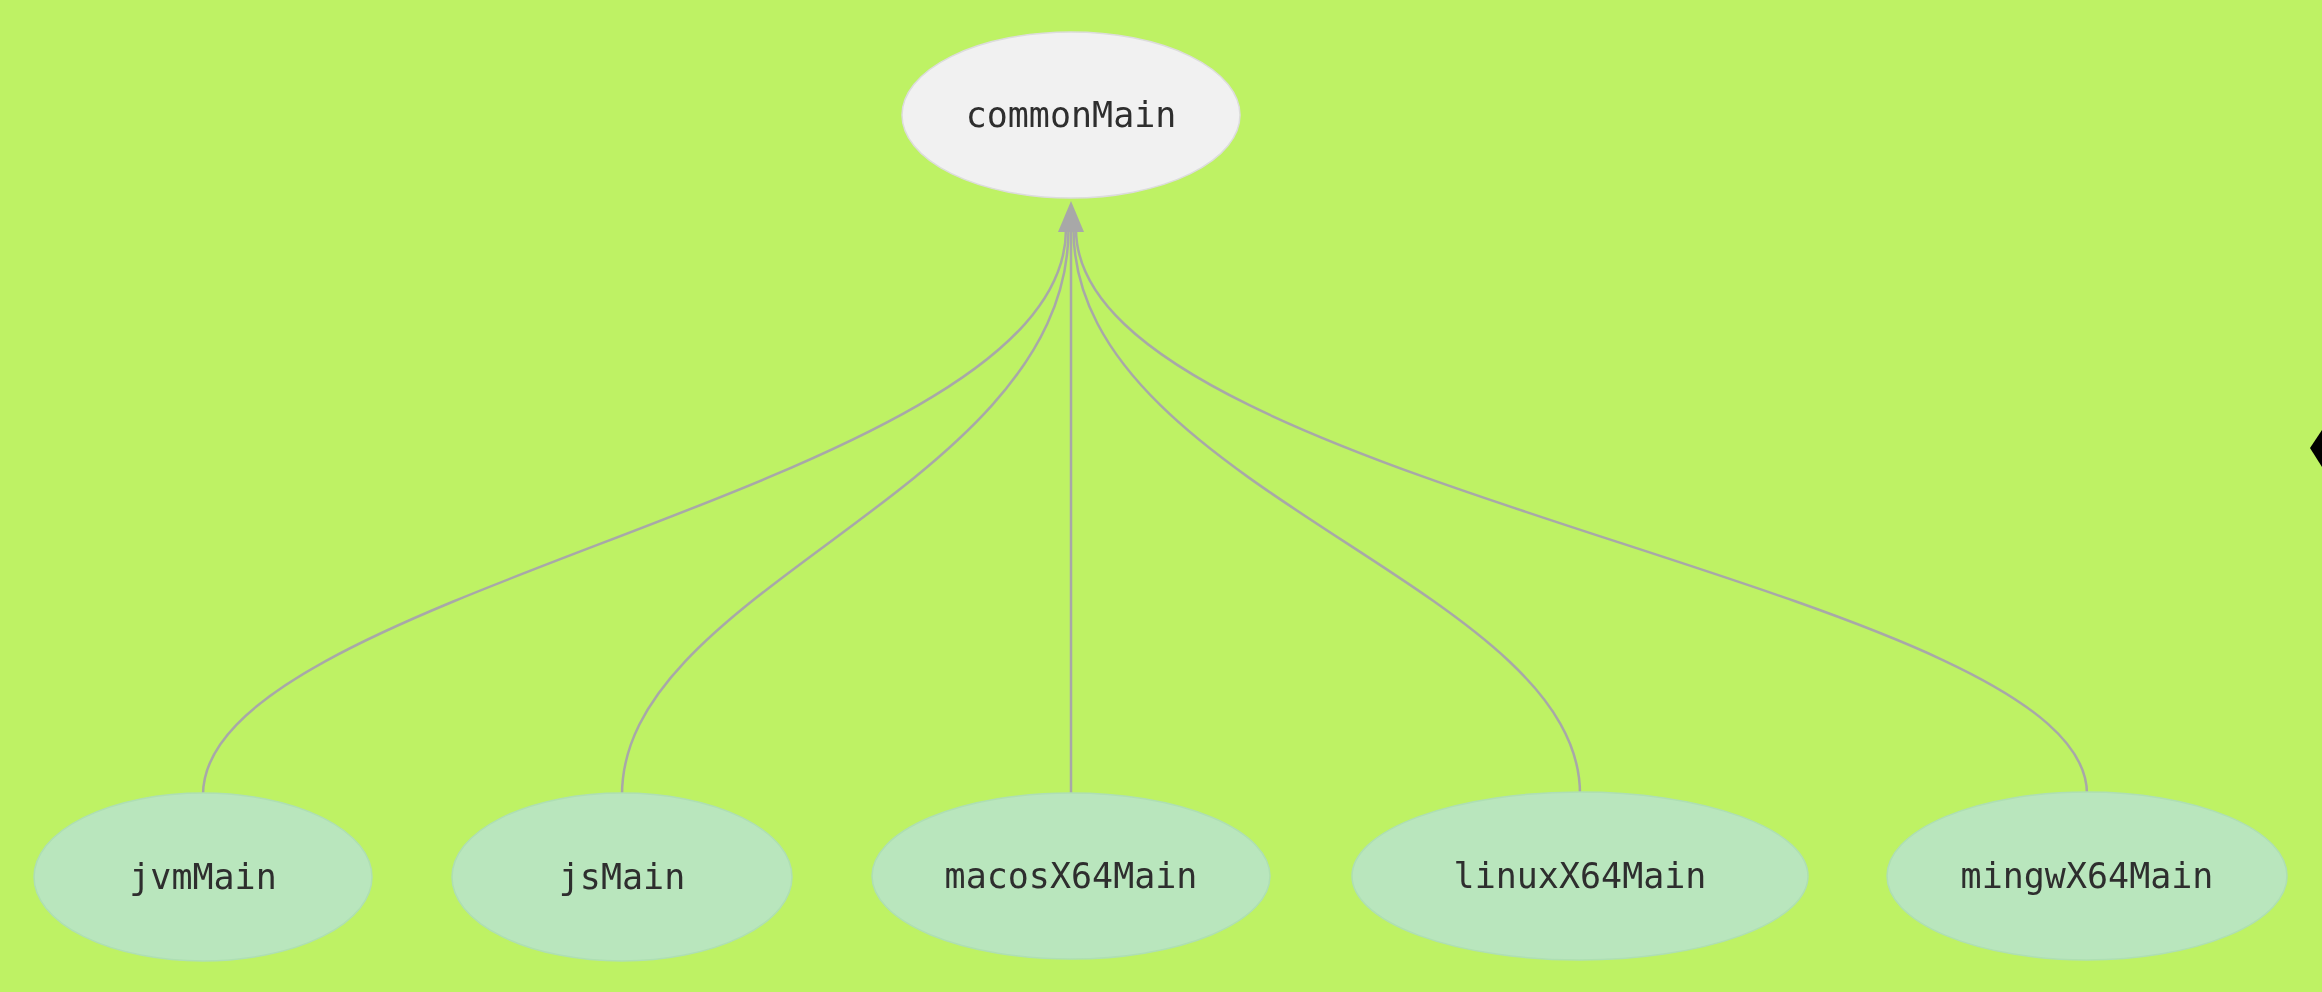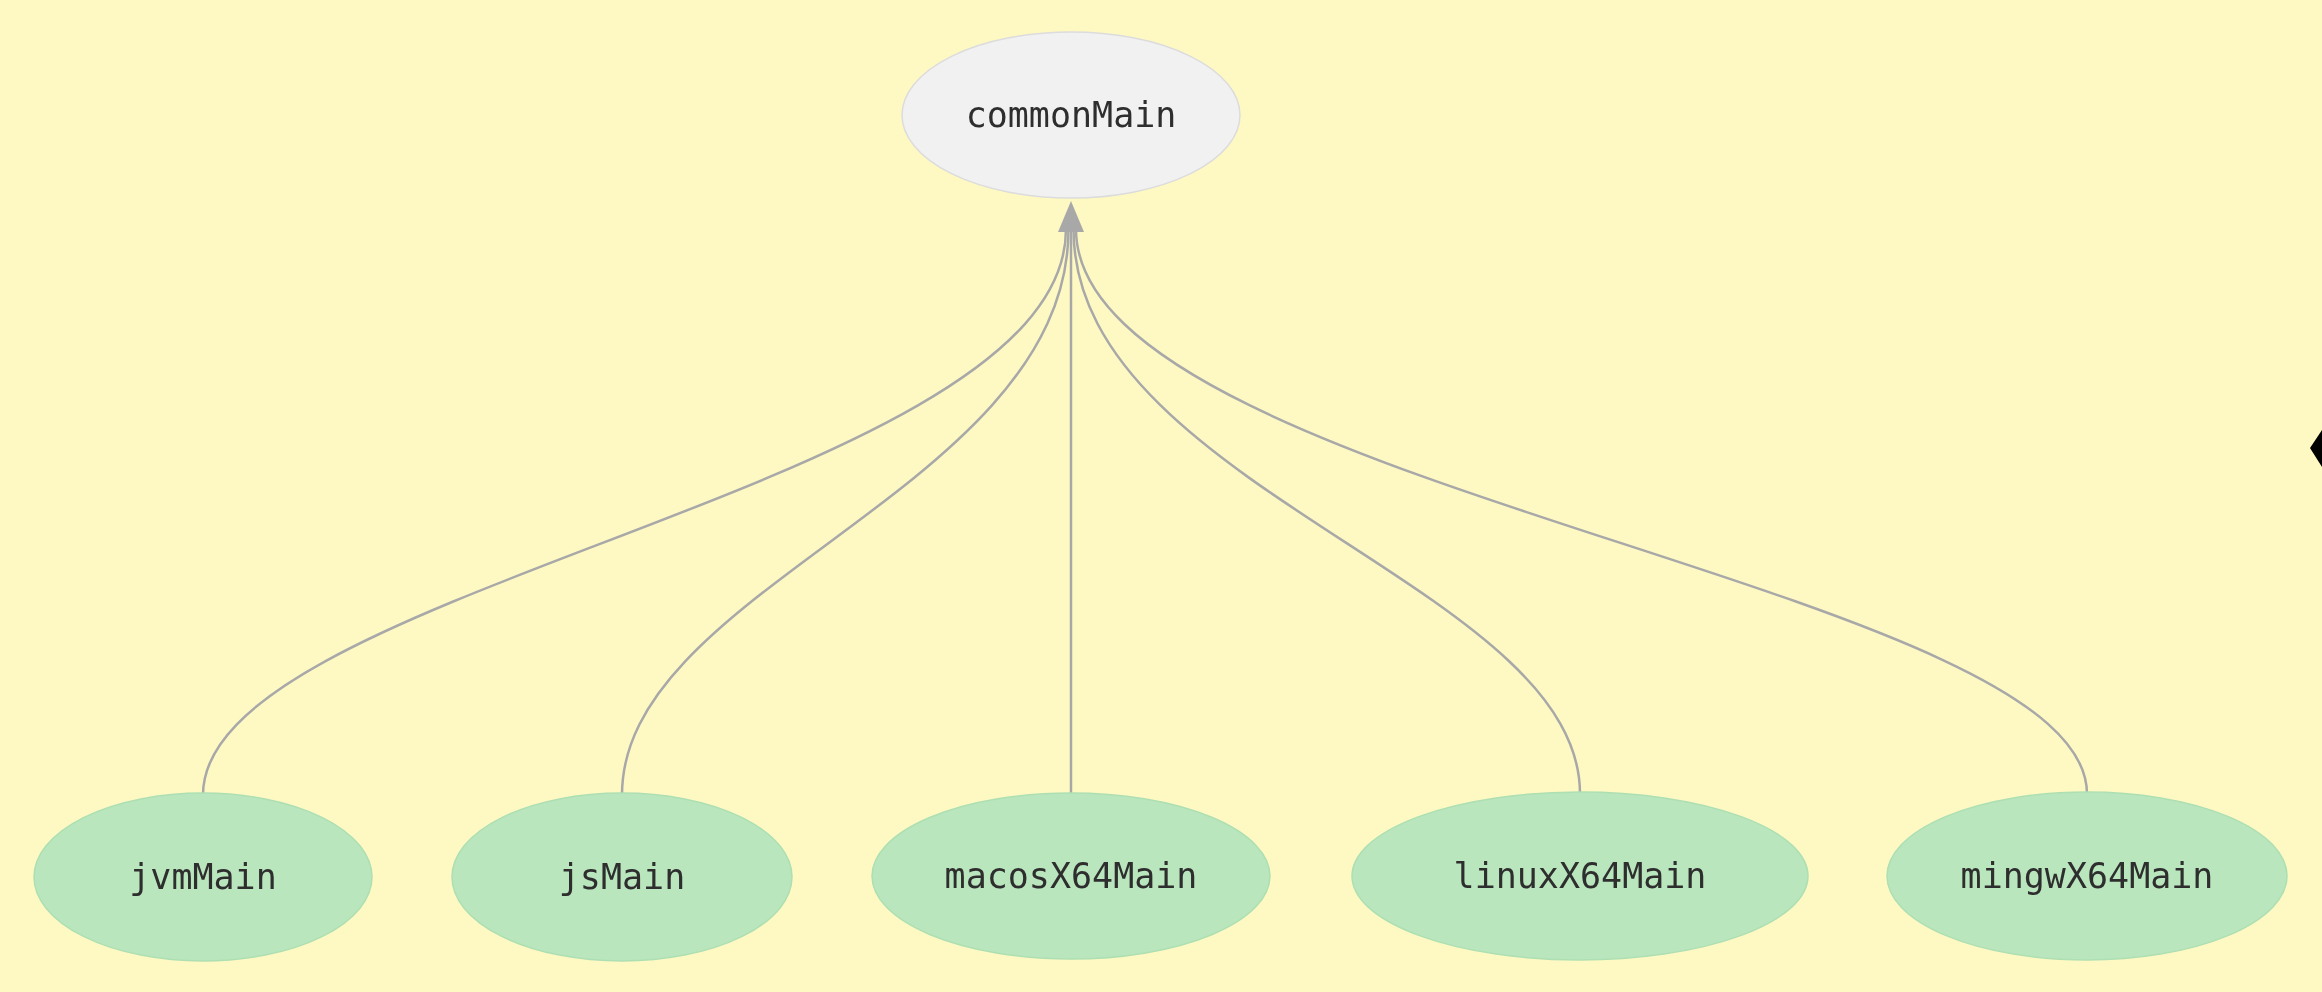--- a/index.html
+++ b/index.html
@@ -9,21 +9,21 @@
     background: #ffffff;
     width: 2322px;
     height: 992px;
     overflow: hidden;
     font-family: "DejaVu Sans Mono", "Liberation Mono", monospace;
   }
   .stage {
     position: relative;
     width: 2322px;
     height: 992px;
-    background: #fef9c3;
+    background: #bef264;
   }
   svg { display: block; }
   .node-label {
     font-family: "DejaVu Sans Mono", "Liberation Mono", monospace;
     font-size: 35px;
   }
 </style>
 </head>
 <body>
 

